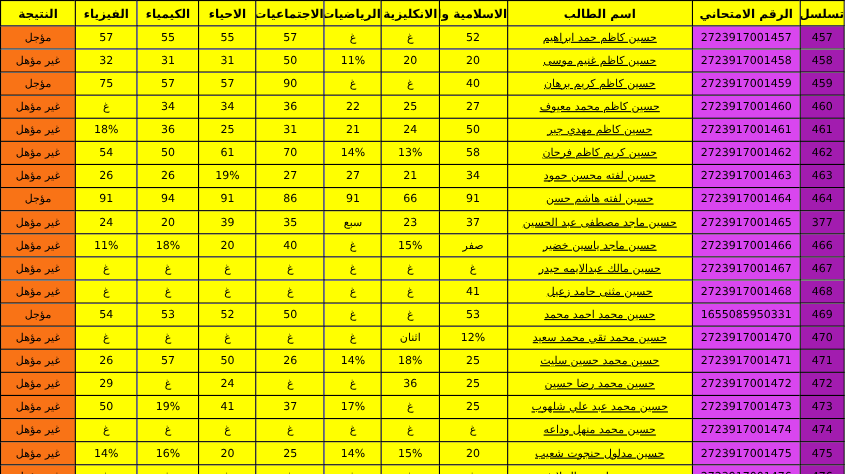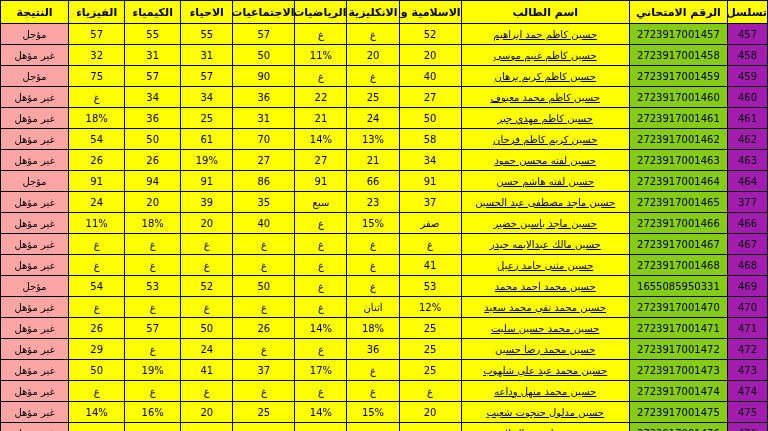--- a/index.html
+++ b/index.html
@@ -58,31 +58,31 @@
   col.c-physics  { width: 56px; }
   col.c-result   { width: 68px; }
   td.name {
     background: #ffff00;
     text-align: center;
     font-size: 10.5px;
     padding: 0 3px;
     text-decoration: underline;
   }
   td.examno {
-    background: #84cc16;
+    background: #d946ef;
     font-size: 10.5px;
     direction: ltr;
   }
   td.serial {
     background: #a21caf;
     font-size: 10.5px;
     font-weight: normal;
   }
   td.result {
-    background: #fca5a5;
+    background: #f97316;
     font-size: 10px;
   }
   td.mark {
     background: #ffff00;
     font-size: 10.5px;
     direction: ltr;
   }
 </style>
 </head>
 <body>

